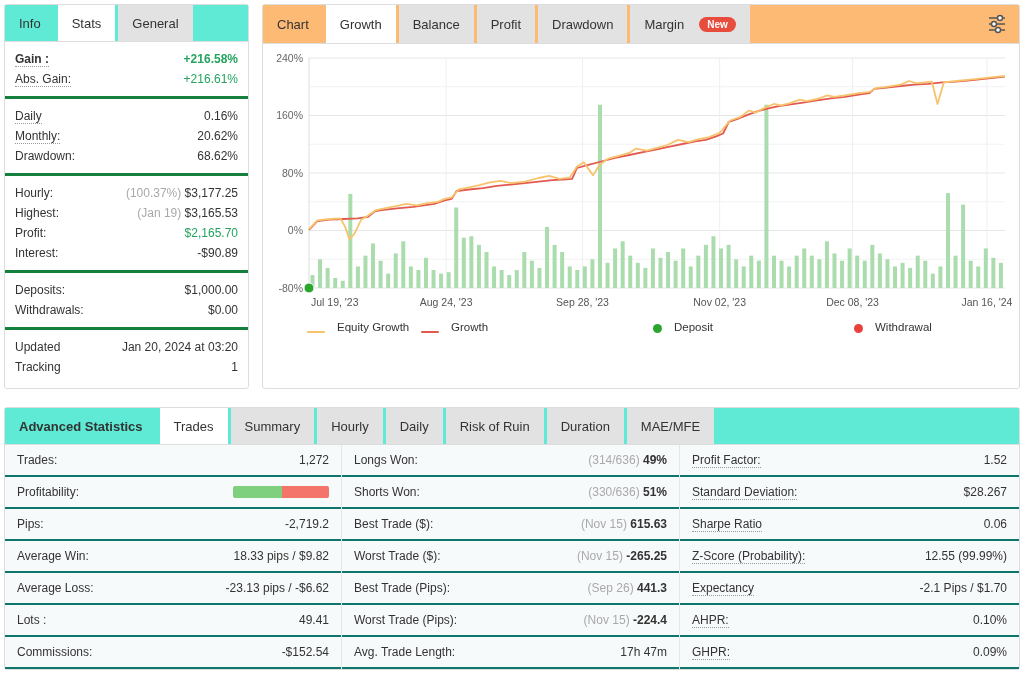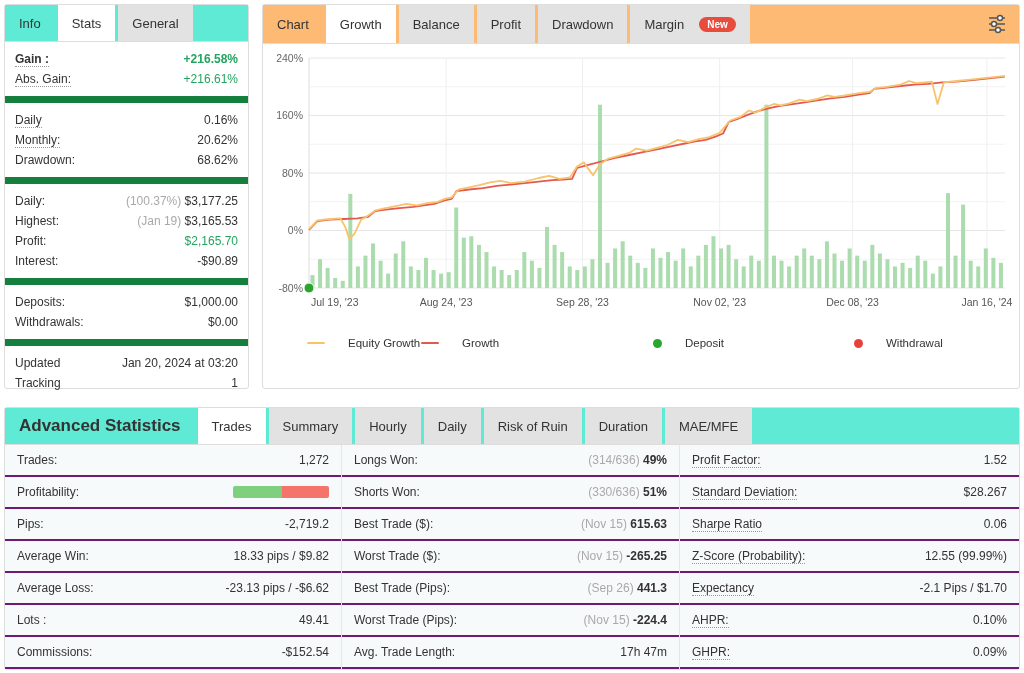--- a/index.html
+++ b/index.html
@@ -6,44 +6,44 @@
   body{width:1024px;height:673px;background:#fff;font-family:"Liberation Sans",sans-serif;color:#333;overflow:hidden}
   .top{display:flex;gap:13px;margin:4px 4px 0 4px}
   .panel{border:1px solid #ddd;border-radius:3px;background:#fff;box-sizing:border-box}
   .left-panel{width:245px;height:385px;flex:none}
   .chart-panel{flex:1;height:385px;position:relative}
   .strip{display:flex;align-items:stretch;height:36px;background:#5eead4;border-bottom:1px solid #ddd;font-size:13px}
   .chart-panel .strip{background:#fdba74;height:38px}
   .tab{display:flex;align-items:center;padding:0 14px;margin-right:3px;background:#e2e2e2;color:#333;cursor:pointer;white-space:nowrap}
   .tab.plain{background:transparent}
   .tab.active{background:#fff}
-  .tab.title{background:transparent;font-weight:bold;font-size:17px}
+  .tab.title{background:transparent;font-weight:bold;font-size:13px}
   .badge{background:#e74c3c;color:#fff;font-size:10px;font-weight:bold;padding:2px 8px;border-radius:9px;margin-left:15px;line-height:11px}
   .slidersbox{margin-left:auto;display:flex;align-items:center;padding-right:10px}
   
-  .sgroup{padding:7px 0;border-bottom:7px solid #15803d}
+  .sgroup{padding:7px 0;border-bottom:3px solid #15803d}
   .sgroup:last-child{border-bottom:none}
   .srow{display:flex;justify-content:space-between;align-items:center;height:20px;padding:0 10px;font-size:12px}
   .tip{border-bottom:1px dotted #999;cursor:help}
   .sval{text-align:right;white-space:nowrap}
   .pre{color:#a9a9a9}
   .green{color:#23a45f}
   .b{font-weight:bold}
   
   .chartsvg{display:block}
   .legend{position:absolute;left:0;right:0;top:316px;height:26px;font-size:11.5px;color:#333}
-  .litem{position:absolute;display:flex;align-items:center;gap:23px;top:16px}
+  .litem{position:absolute;display:flex;align-items:flex-end;gap:12px;top:0}
   .lline{width:18px;height:2px;border-radius:1px}
   .ldot{width:9px;height:9px;border-radius:50%}
   
   .bottom-panel{margin:18px 4px 0 4px;border:1px solid #ddd;border-radius:3px;box-sizing:border-box;background:#fff}
   .btable{display:grid;grid-template-columns:336px 338px 1fr}
   .bcol{min-width:0}
   .bcol+.bcol{border-left:1px solid #e6e6e6}
-  .brow{display:flex;justify-content:space-between;align-items:center;height:30px;padding:0 12px;background:#f7fafb;border-bottom:2px solid #701a75;font-size:12px;white-space:nowrap}
+  .brow{display:flex;justify-content:space-between;align-items:center;height:30px;padding:0 12px;background:#f7fafb;border-bottom:2px solid #0f766e;font-size:12px;white-space:nowrap}
   .pbar{width:96px;height:12px;display:flex;border-radius:2px;overflow:hidden}
   .pbar span{display:block;height:100%}
 </style>
 </head>
 <body>
 
 <div class="top">
   <div class="panel left-panel">
     <div class="strip" id="left-tabs">
         <div class="tab plain">
@@ -76,21 +76,21 @@
             <span class="tip ">Monthly:</span>
             <span class="sval"><span>20.62%</span></span>
           </div>
           <div class="srow">
             <span>Drawdown:</span>
             <span class="sval"><span>68.62%</span></span>
           </div>
         </div>
         <div class="sgroup">
           <div class="srow">
-            <span>Daily:</span>
+            <span>Hourly:</span>
             <span class="sval"><span class="pre">(100.37%) </span><span>$3,177.25</span></span>
           </div>
           <div class="srow">
             <span>Highest:</span>
             <span class="sval"><span class="pre">(Jan 19) </span><span>$3,165.53</span></span>
           </div>
           <div class="srow">
             <span>Profit:</span>
             <span class="sval"><span class="green">$2,165.70</span></span>
           </div>

